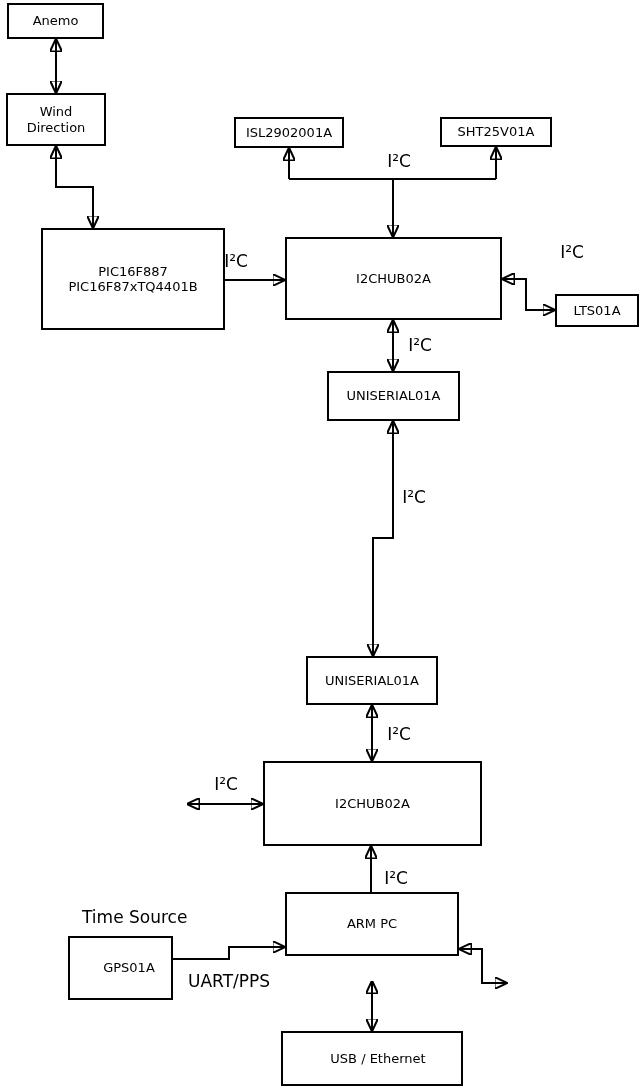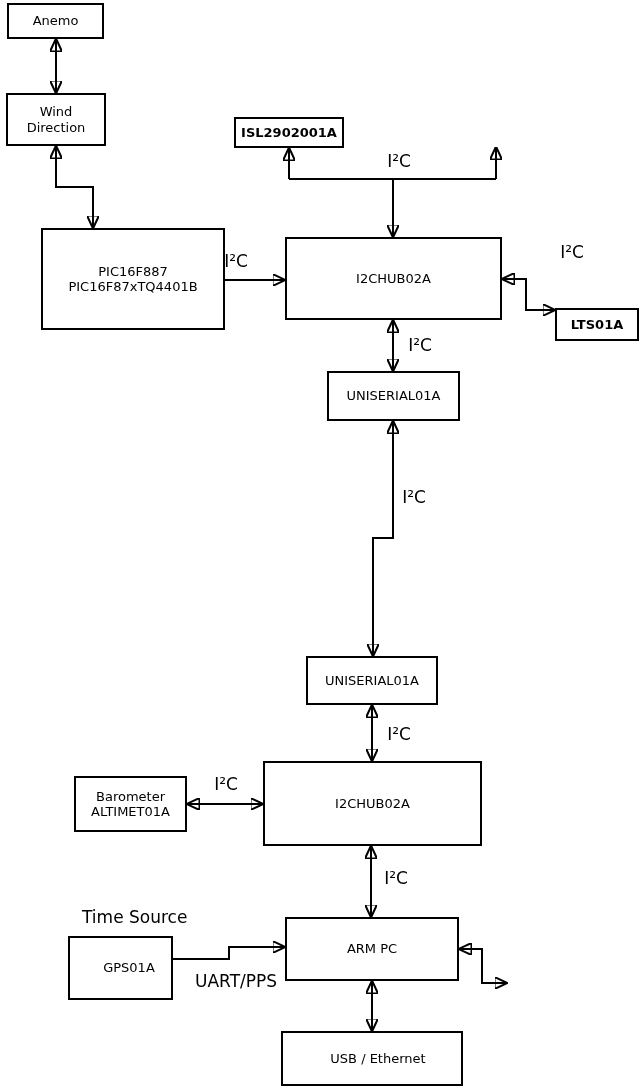--- a/index.html
+++ b/index.html
@@ -79,37 +79,36 @@
     <path d="M173 959 H229 V947 H285" marker-end="url(#arrow)"></path>
     <path d="M459 949 H482 V983 H507" marker-start="url(#arrow)" marker-end="url(#arrow)"></path>
     <path d="M372 981 V1031" marker-start="url(#arrow)" marker-end="url(#arrow)"></path>
   </svg>
 
   <div class="node" style="left:6px;   top:93px;   width:100px; height:53px;">Wind
 Direction</div>
   <div class="node" style="left:7px;   top:3px;    width:97px;  height:36px;">Anemo</div>
   <div class="node" style="left:1px;   top:228px;  width:184px; height:102px;margin-left:40px;">PIC16F887
 PIC16F87xTQ4401B</div>
-  <div class="node" style="left:234px; top:117px;  width:110px; height:31px;font-weight:bold;">ISL2902001A</div>
+  <div class="node" style="left:234px; top:117px;  width:110px; height:31px;">ISL2902001A</div>
+  <div class="node" style="left:440px; top:117px;  width:112px; height:30px;">SHT25V01A</div>
   <div class="node" style="left:285px; top:237px;  width:217px; height:83px;">I2CHUB02A</div>
-  <div class="node" style="left:555px; top:308px;  width:84px;  height:33px;font-weight:bold;">LTS01A</div>
+  <div class="node" style="left:555px; top:294px;  width:84px;  height:33px;">LTS01A</div>
   <div class="node" style="left:327px; top:371px;  width:133px; height:50px;">UNISERIAL01A</div>
   <div class="node" style="left:306px; top:656px;  width:132px; height:49px;">UNISERIAL01A</div>
   <div class="node" style="left:263px; top:761px;  width:219px; height:85px;">I2CHUB02A</div>
-  <div class="node" style="left:74px;  top:776px;  width:113px; height:56px;">Barometer
-ALTIMET01A</div>
   <div class="node" style="left:68px;  top:936px;  width:105px; height:64px;padding-left:17px;">GPS01A</div>
-  <div class="node" style="left:285px; top:917px;  width:174px; height:64px;">ARM PC</div>
+  <div class="node" style="left:285px; top:892px;  width:174px; height:64px;">ARM PC</div>
   <div class="node" style="left:281px; top:1031px; width:182px; height:55px;padding-left:12px;">USB / Ethernet</div>
 
   <div class="edge-label" style="left:399px; top:161px;">I²C</div>
   <div class="edge-label" style="left:236px; top:261px;">I²C</div>
   <div class="edge-label" style="left:572px; top:252px;">I²C</div>
   <div class="edge-label" style="left:420px; top:345px;">I²C</div>
   <div class="edge-label" style="left:414px; top:497px;">I²C</div>
   <div class="edge-label" style="left:399px; top:734px;">I²C</div>
   <div class="edge-label" style="left:226px; top:784px;">I²C</div>
   <div class="edge-label" style="left:396px; top:878px;">I²C</div>
 
   <div class="edge-label anchor-left" style="left:82px; top:917px;">Time Source</div>
-  <div class="edge-label anchor-left" style="left:195px; top:981px;text-align:right;">UART/PPS</div>
+  <div class="edge-label anchor-left" style="left:188px; top:981px;text-align:right;">UART/PPS</div>
 
 </div>
 
 </body></html>

